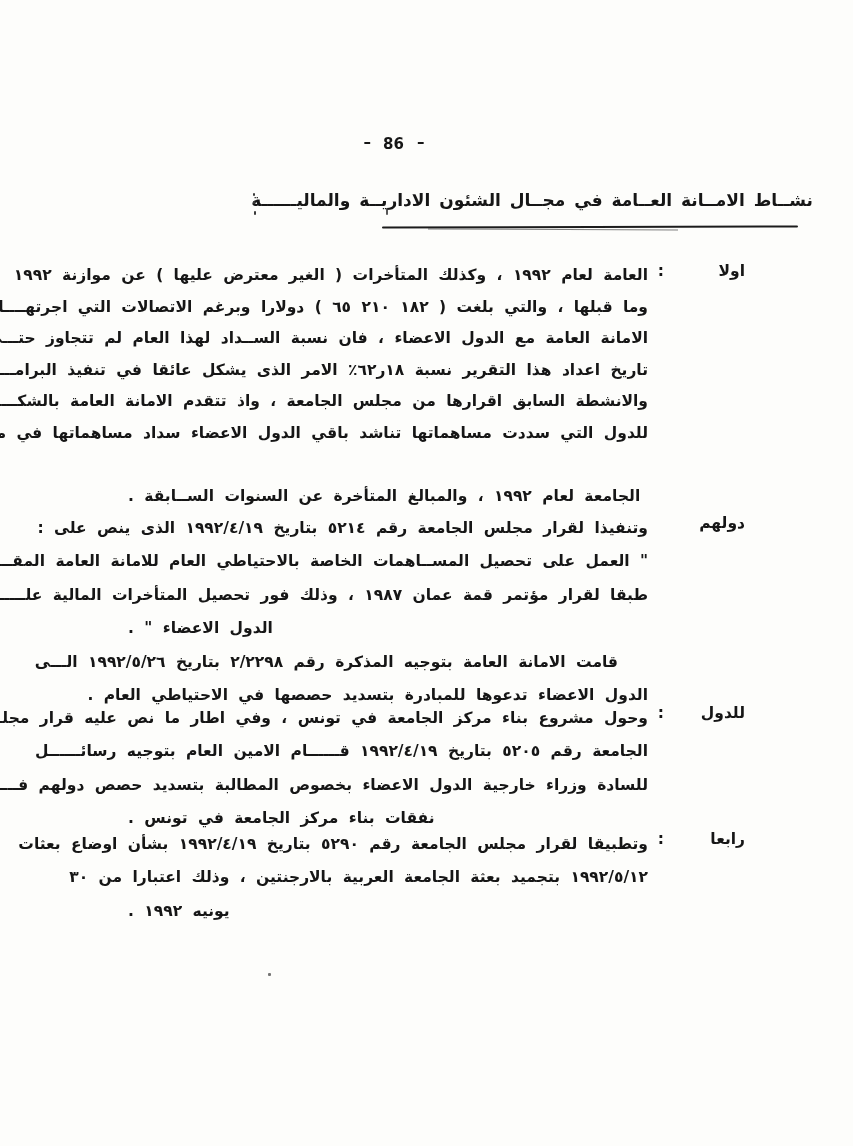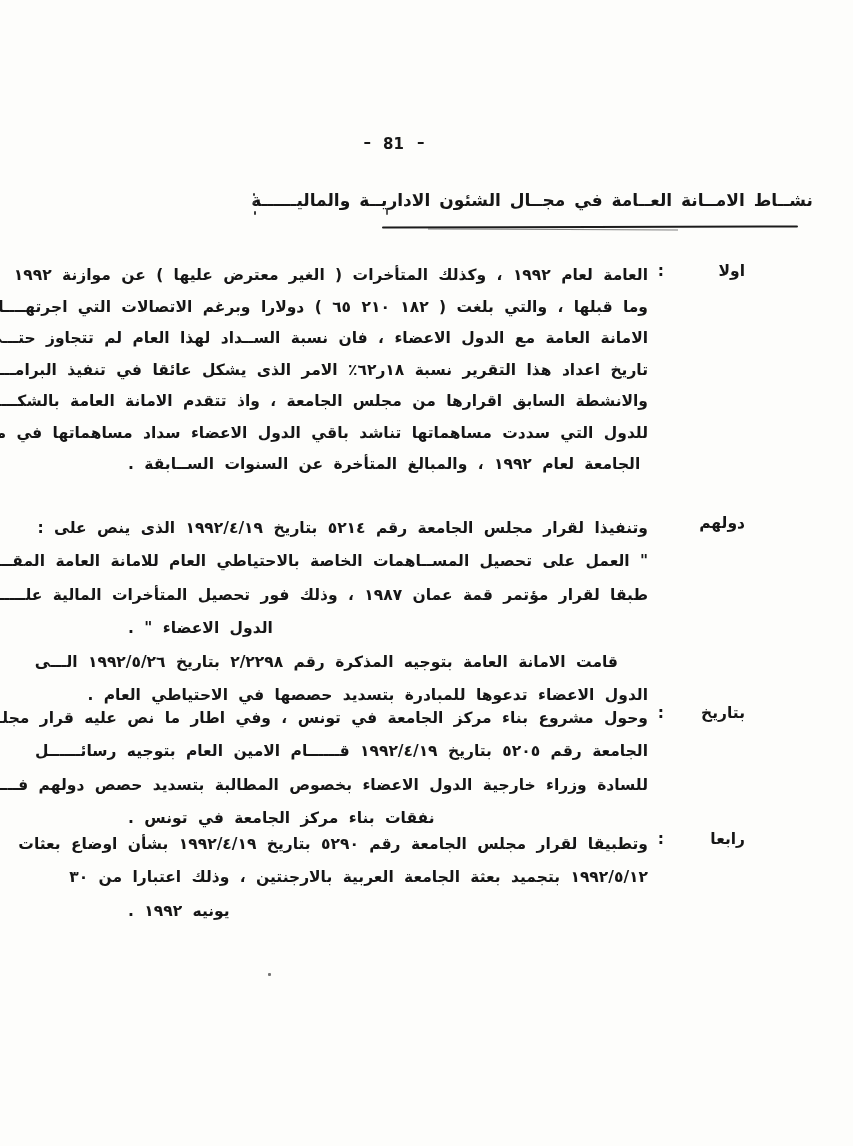--- a/index.html
+++ b/index.html
@@ -67,50 +67,50 @@
   .speck.a4{left:386px;top:208px;width:2px;height:7px;opacity:.85;}
   .speck.a5{left:268px;top:973px;width:3px;height:3px;opacity:.7;}
 </style>
 </head>
 <body>
 
 <div class="page">
 
   <div class="page-number">
     <span class="dash">–</span>
-    <span>81</span>
+    <span>86</span>
     <span class="dash">–</span>
   </div>
 
   <div class="header-title">نشــاط الامــانة العــامة في مجــال الشئون الاداريــة والماليــــــة</div>
   <div class="header-underline"></div>
   <div class="header-underline-2"></div>
 
   <div class="section" style="top: 260px;">
       <div class="sec-label">اولا</div>
       <div class="sec-colon">:</div>
       <div class="line" style="line-height: 31.5px; height: 31.5px;">العامة لعام ١٩٩٢ ، وكذلك المتأخرات ( الغير معترض عليها ) عن موازنة ١٩٩٢</div>
       <div class="line j" style="line-height: 31.5px; height: 31.5px;">وما قبلها ، والتي بلغت ( ١٨٢ ٢١٠ ٦٥ ) دولارا وبرغم الاتصالات التي اجرتهــــا</div>
       <div class="line j" style="line-height: 31.5px; height: 31.5px;">الامانة العامة مع الدول الاعضاء ، فان نسبة الســداد لهذا العام لم تتجاوز حتـــى</div>
       <div class="line j" style="line-height: 31.5px; height: 31.5px;">تاريخ اعداد هذا التقرير نسبة ١٨ر٦٢٪ الامر الذى يشكل عائقا في تنفيذ البرامــــج</div>
       <div class="line j" style="line-height: 31.5px; height: 31.5px;">والانشطة السابق اقرارها من مجلس الجامعة ، واذ تتقدم الامانة العامة بالشكــــر</div>
       <div class="line j" style="line-height: 31.5px; height: 31.5px;">للدول التي سددت مساهماتها تناشد باقي الدول الاعضاء سداد مساهماتها في موازنة</div>
-      <div class="line" style="line-height: 31.5px; height: 31.5px;">الجامعة لعام ١٩٩٢ ،  والمبالغ المتأخرة عن السنوات الســابقة .</div>
+      <div class="line" style="line-height: 31.5px; height: 31.5px; margin-top: 32px;">الجامعة لعام ١٩٩٢ ،  والمبالغ المتأخرة عن السنوات الســابقة .</div>
     </div>
   <div class="section" style="top: 512px;">
       <div class="sec-label">دولهم</div>
       <div class="line" style="line-height: 33.4px; height: 33.4px;">وتنفيذا لقرار مجلس الجامعة رقم ٥٢١٤ بتاريخ ١٩٩٢/٤/١٩ الذى ينص على :</div>
       <div class="line j" style="line-height: 33.4px; height: 33.4px;">" العمل على تحصيل المســاهمات الخاصة بالاحتياطي العام للامانة العامة المقــــرر</div>
       <div class="line j" style="line-height: 33.4px; height: 33.4px;">طبقا لقرار مؤتمر قمة عمان ١٩٨٧ ، وذلك فور تحصيل المتأخرات المالية علــــــى</div>
       <div class="line" style="line-height: 33.4px; height: 33.4px;">الدول الاعضاء " .</div>
       <div class="line j" style="line-height: 33.4px; height: 33.4px; padding-right: 30px;">قامت الامانة العامة بتوجيه المذكرة رقم ٢/٢٢٩٨ بتاريخ ١٩٩٢/٥/٢٦ الـــى</div>
       <div class="line" style="line-height: 33.4px; height: 33.4px;">الدول الاعضاء تدعوها للمبادرة بتسديد حصصها في الاحتياطي العام .</div>
     </div>
   <div class="section" style="top: 702px;">
-      <div class="sec-label">بتاريخ</div>
+      <div class="sec-label">للدول</div>
       <div class="sec-colon">:</div>
       <div class="line j" style="line-height: 33.3px; height: 33.3px;">وحول مشروع بناء مركز الجامعة في تونس ، وفي اطار ما نص عليه قرار مجلـــــس</div>
       <div class="line j" style="line-height: 33.3px; height: 33.3px;">الجامعة رقم ٥٢٠٥ بتاريخ ١٩٩٢/٤/١٩ قــــــام الامين العام بتوجيه رسائــــــل</div>
       <div class="line j" style="line-height: 33.3px; height: 33.3px;">للسادة وزراء خارجية الدول الاعضاء بخصوص المطالبة بتسديد حصص دولهم فــــــي</div>
       <div class="line" style="line-height: 33.3px; height: 33.3px;">نفقات بناء مركز الجامعة في تونس .</div>
     </div>
   <div class="section" style="top: 828px;">
       <div class="sec-label">رابعا</div>
       <div class="sec-colon">:</div>
       <div class="line" style="line-height: 33.3px; height: 33.3px;">وتطبيقا لقرار مجلس الجامعة رقم ٥٢٩٠ بتاريخ ١٩٩٢/٤/١٩ بشأن اوضاع بعثات</div>

